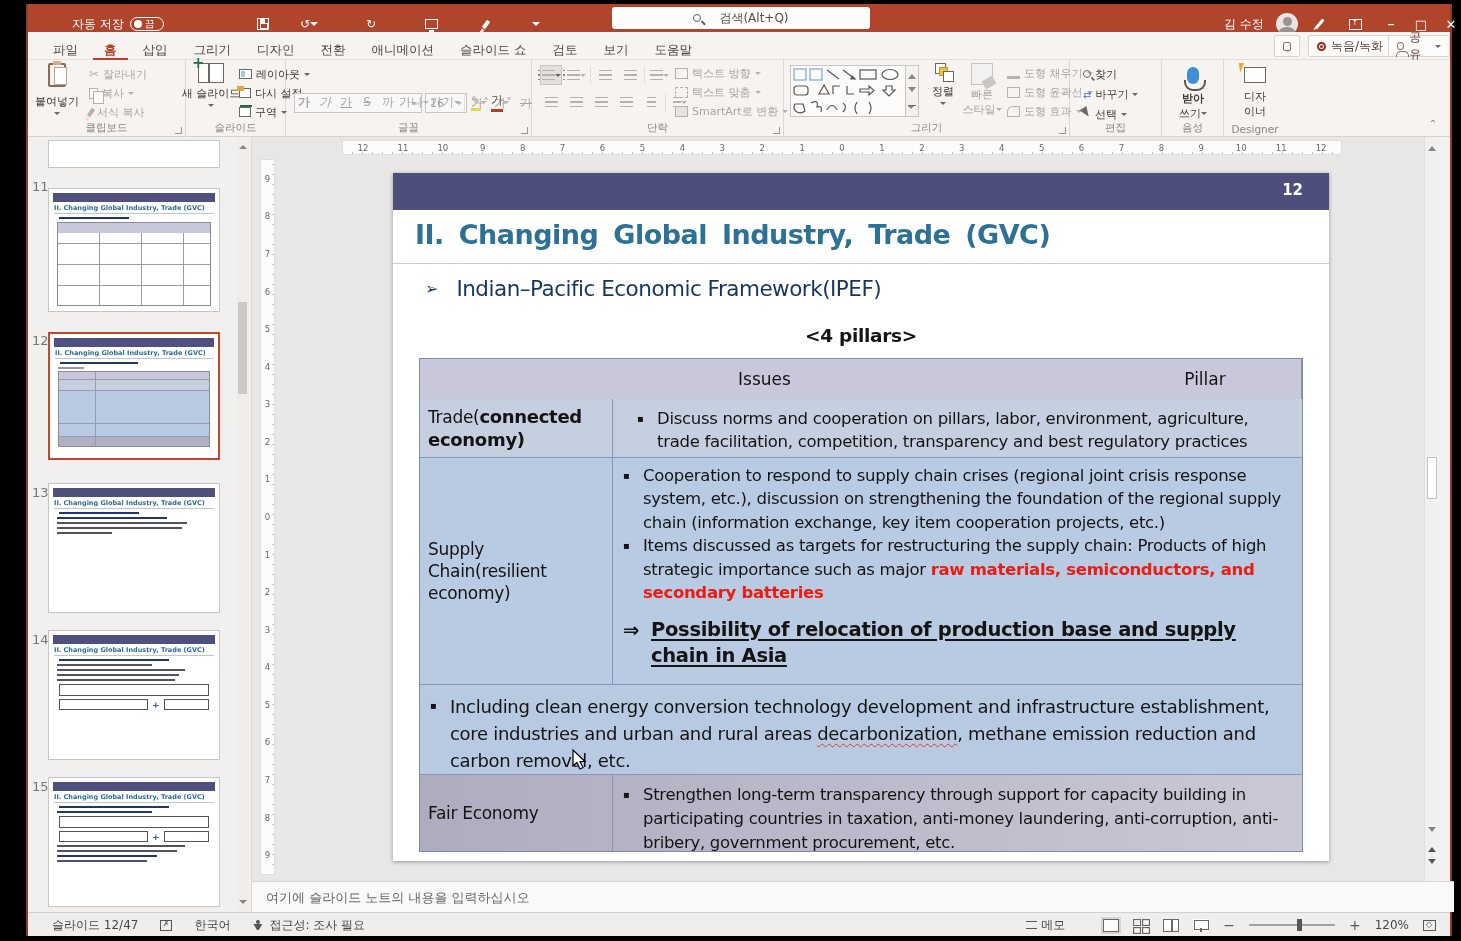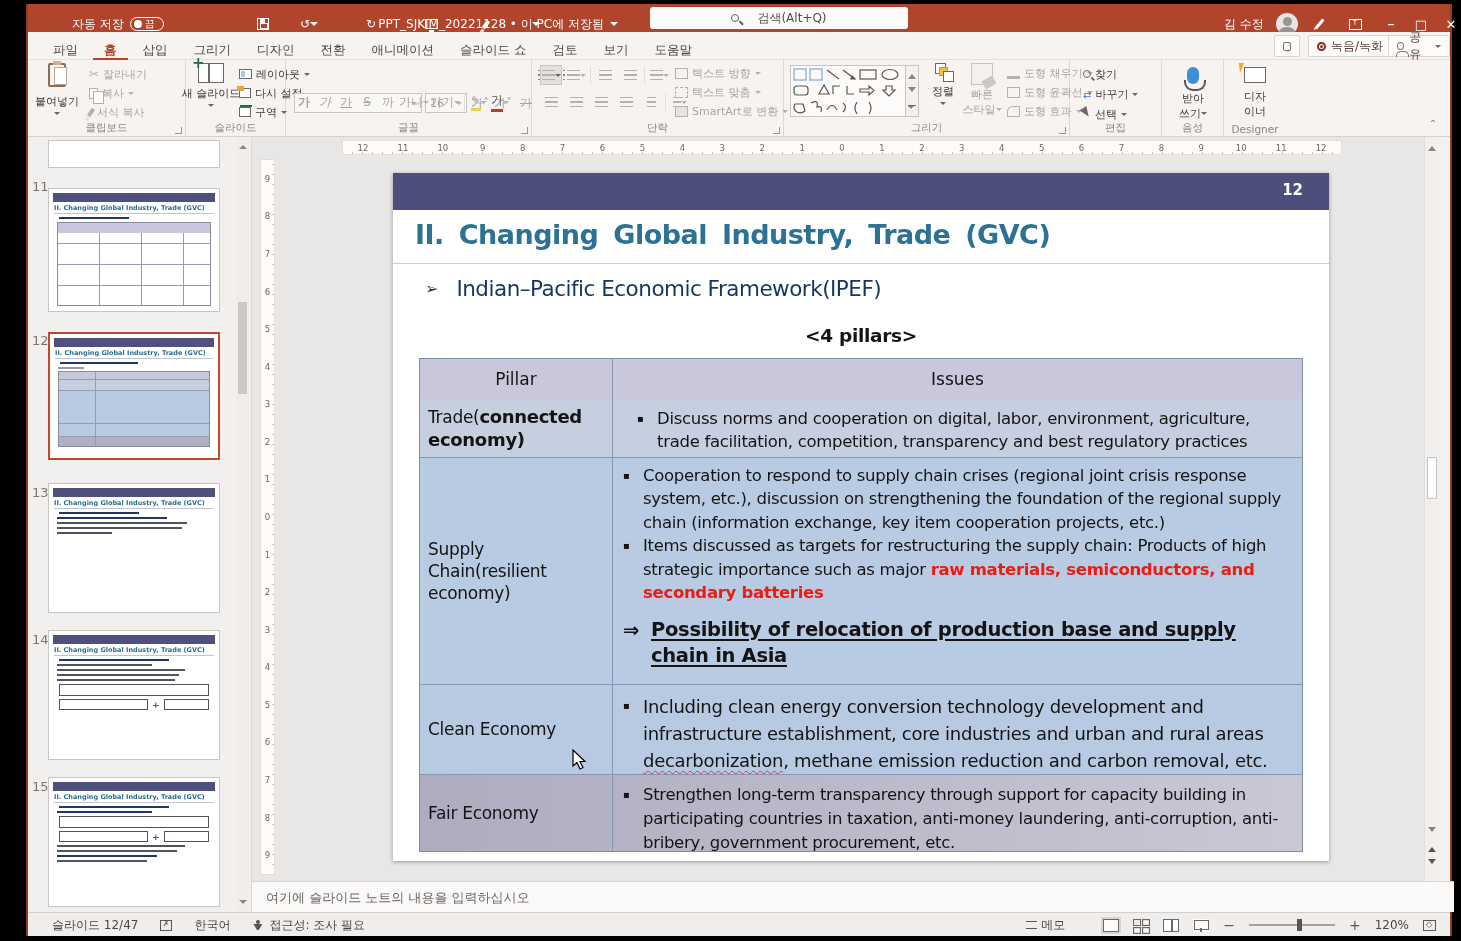--- a/index.html
+++ b/index.html
@@ -17,21 +17,21 @@
   .autosave-dot { width:8px; height:8px; border-radius:50%; background:#fff; }
   .tb-ic { width:26px; justify-content:center; color:#fff; font-size:14px; cursor:default; }
   .floppy { width:12px; height:12px; border:1.5px solid #fff; position:relative; }
   .floppy:before { content:""; position:absolute; left:2px; top:0; width:5px; height:4px; background:#fff; }
   .floppy:after { content:""; position:absolute; left:2px; bottom:0; width:6px; height:4px; border:1px solid #fff; }
   .monitor-ic { width:13px; height:10px; border:1.5px solid #fff; position:relative;}
   .monitor-ic:after { content:""; position:absolute; left:3px; bottom:-4px; width:5px; height:2px; background:#fff;}
   .brush-ic { width:4px; height:9px; background:#fff; position:relative; transform:rotate(35deg); border-radius:1px;}
   .brush-ic:after { content:""; position:absolute; left:0.5px; bottom:-5px; width:3px; height:4px; background:#ffd9cf;}
   .dd-w { width:0; height:0; border:4px solid transparent; border-top-color:#fff; margin-top:4px;}
-  #search-box { position:absolute; left:622px; top:3px; width:258px; height:22px; background:#fdfcfc; border-radius:3px;
+  #search-box { position:absolute; left:584px; top:3px; width:258px; height:22px; background:#fdfcfc; border-radius:3px;
                 display:flex; align-items:center; justify-content:center; gap:18px; color:#5a4a44; font-size:12px; }
   .mag { width:8px; height:8px; border:1.5px solid #6b5a53; border-radius:50%; position:relative; }
   .mag:after { content:""; position:absolute; left:7px; top:7px; width:5px; height:1.5px; background:#6b5a53; transform:rotate(45deg); }
   .avatar { width:22px; height:22px; border-radius:50%; background:#e8e4e2; position:relative; overflow:hidden;}
   .avatar:before { content:""; position:absolute; left:6.5px; top:4px; width:9px; height:9px; border-radius:50%; background:#9a938f;}
   .avatar:after { content:""; position:absolute; left:3px; top:14px; width:16px; height:10px; border-radius:50%; background:#9a938f;}
   .pen-ic { width:3px; height:12px; background:#fff; transform:rotate(40deg); border-radius:1px; position:relative;}
   .pen-ic:after{ content:""; position:absolute; bottom:-4px; left:0; width:0; height:0; border:1.5px solid transparent; border-top:4px solid #fff;}
   .ribdisp { width:13px; height:11px; border:1.5px solid #fff; position:relative;}
   .ribdisp:after { content:"↑"; position:absolute; left:2px; top:-2px; font-size:8px; }
@@ -236,24 +236,20 @@
     <div class="tb-item tb-ic" style="left:330px;">↻</div>
     <div class="tb-item tb-ic" style="left:390px;">
         <span class="monitor-ic"></span>
       </div>
     <div class="tb-item tb-ic" style="left:445px;">
         <span class="brush-ic"></span>
       </div>
     <div class="tb-item tb-ic" style="left:495px;">
         <span class="dd-w"></span>
       </div>
-    <div class="tb-item" style="left:0; width:604px; justify-content:flex-end; padding-right:14px; font-size:12px;">
-      <span>PPT_SJKIM_20221128 • 이 PC에 저장됨</span>
-        <span class="dd-w" style="margin-left:6px;"></span>
-    </div>
     <div id="search-box">
       <span class="mag"></span>
       <span>검색(Alt+Q)</span>
     </div>
     <div class="tb-item" style="left:1196px; font-size:12px;">
         <span>김 수정</span>
       </div>
     <div class="tb-item" style="left:1248px;">
         <span class="avatar"></span>
       </div>
@@ -559,21 +555,21 @@
             <span>선택</span>
             <span class="dd"></span>
           </div>
       </div>
       <div class="glabel">편집</div>
     </div>
 
     <div class="rgroup" style="left:1134px; width:62px;">
       <div class="bigbtn" style="left:8px; width:46px;">
         <span class="mic-ic"></span>
-        <span style="margin-top:7px;">받아</span>
+        <span style="margin-top:7px;font-weight:bold;">받아</span>
         <span style="display:flex; align-items:center;">
             <span>쓰기</span>
             <span class="dd"></span>
           </span>
       </div>
       <div class="glabel">음성</div>
     </div>
 
     <div class="rgroup" style="left:1196px; width:62px; border-right:none;">
       <div class="bigbtn" style="left:8px; width:46px;">
@@ -724,32 +720,32 @@
       <div id="slide-title">II. Changing Global Industry, Trade (GVC)</div>
       <div id="title-rule"></div>
       <div id="subtitle-row">
         <span id="subtitle-marker">➢</span>
         <span id="subtitle-text">Indian–Pacific Economic Framework(IPEF)</span>
       </div>
       <div id="pillars-caption">&lt;4 pillars&gt;</div>
 
       <div id="ipef-table">
         <div class="thdr">
+          <div class="hcell c2">Issues</div>
           <div class="hcell c1">Pillar</div>
-          <div class="hcell c2">Issues</div>
         </div>
         <div id="ipef-rows">
             <div class="trow r0" style="background: rgb(198, 207, 223);">
               <div class="tcell pillar">
                 <div><span>Trade(</span><span class="sb big">connected economy)</span></div>
               </div>
               <div class="tcell issues">
                 <div class="iitem">
                   <span class="im">▪</span>
-                  <span class="ic"><span>Discuss norms and cooperation on digital, labor, environment, agriculture, trade facilitation, competition, transparency and best regulatory practices</span></span>
+                  <span class="ic"><span>Discuss norms and cooperation on pillars, labor, environment, agriculture, trade facilitation, competition, transparency and best regulatory practices</span></span>
                 </div>
               </div>
             </div>
             <div class="trow r1" style="background: rgb(185, 203, 227);">
               <div class="tcell pillar">
                 <div><span>Supply Chain(resilient economy)</span></div>
               </div>
               <div class="tcell issues">
                 <div class="iitem">
                   <span class="im">▪</span>
@@ -759,23 +755,20 @@
                   <span class="im">▪</span>
                   <span class="ic"><span>Items discussed as targets for restructuring the supply chain: Products of high strategic importance such as major </span><span class="sb" style="color: rgb(237, 27, 16);">raw materials, semiconductors, and secondary batteries</span></span>
                 </div>
                 <div class="iitem arrow">
                   <span class="im">⇒</span>
                   <span class="ic"><span class="sb su">Possibility of relocation of production base and supply chain in Asia</span></span>
                 </div>
               </div>
             </div>
             <div class="trow r2" style="background: rgb(183, 202, 226);">
-              <div class="tcell pillar">
-                <div><span>Clean Economy</span></div>
-              </div>
               <div class="tcell issues">
                 <div class="iitem">
                   <span class="im">▪</span>
                   <span class="ic"><span>Including clean energy conversion technology development and infrastructure establishment, core industries and urban and rural areas </span><span class="sq">decarbonization</span><span>, methane emission reduction and carbon removal, etc.</span></span>
                 </div>
               </div>
             </div>
             <div class="trow r3" style="background: linear-gradient(90deg, rgb(174, 172, 191), rgb(201, 200, 213));">
               <div class="tcell pillar">
                 <div><span>Fair Economy</span></div>

